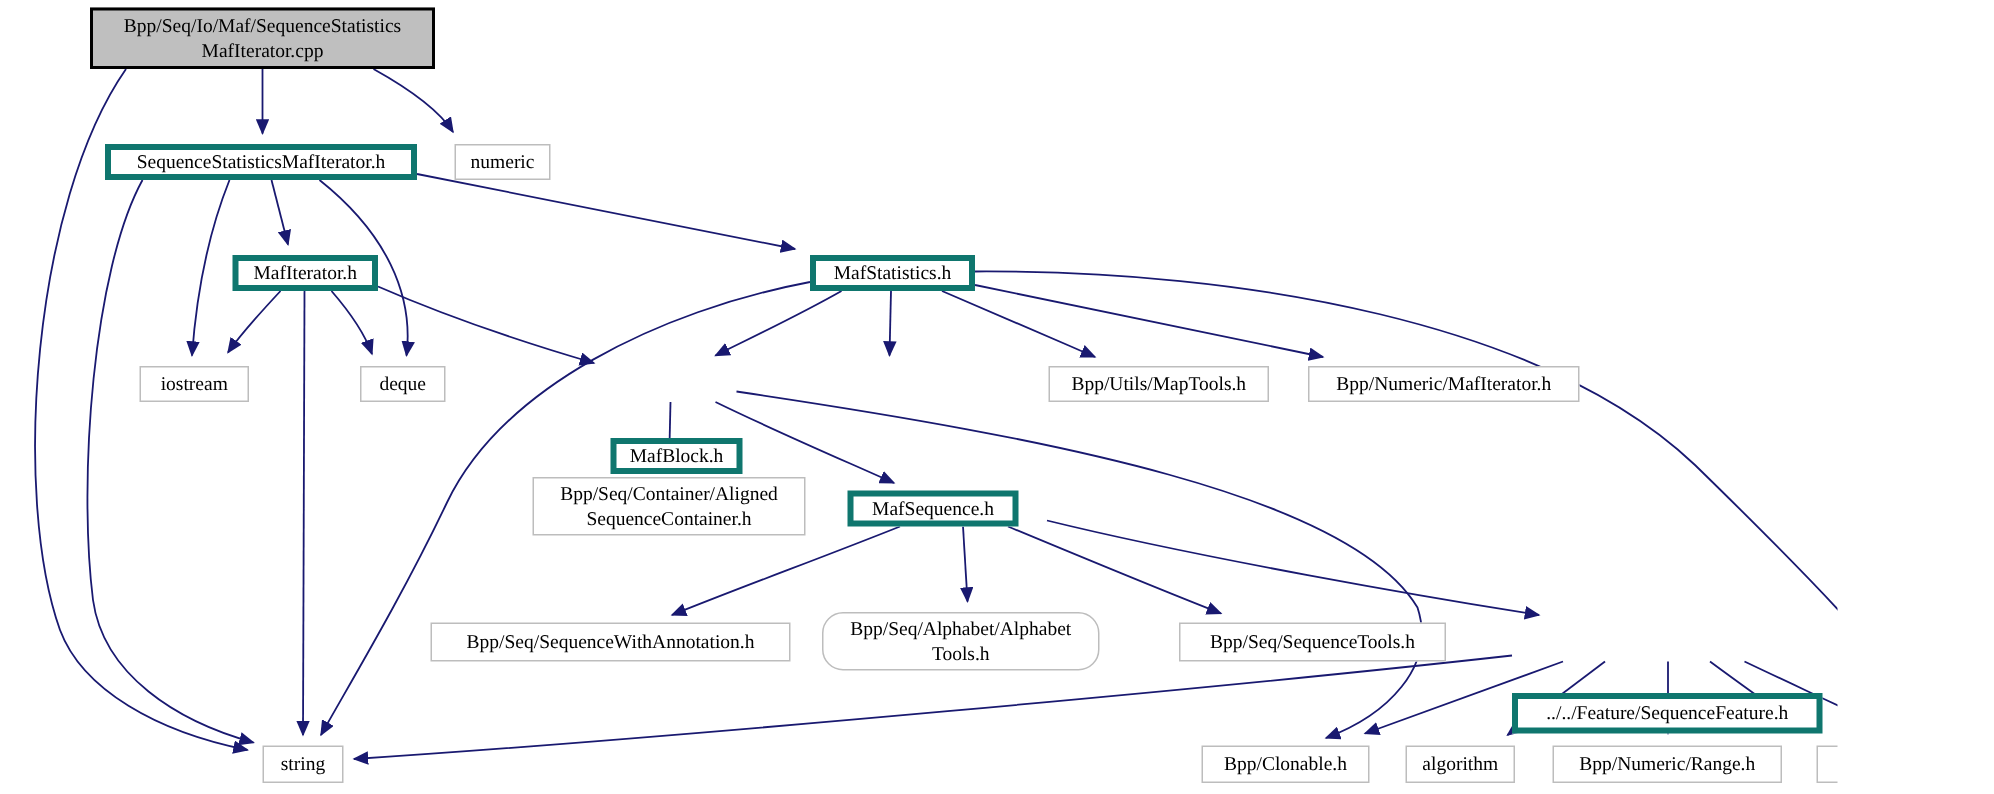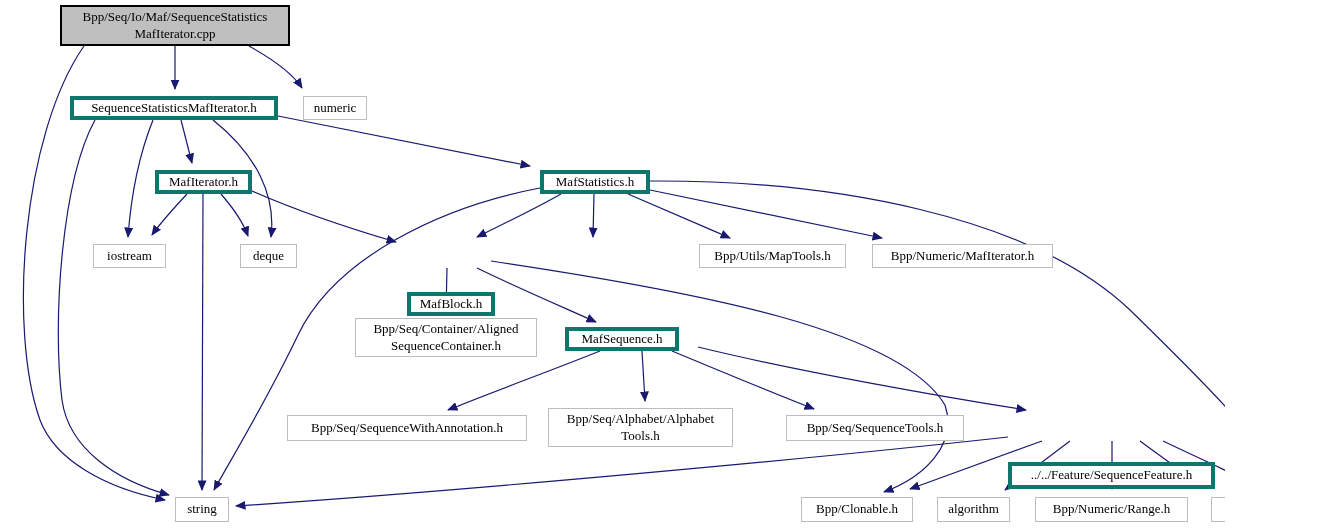--- a/index.html
+++ b/index.html
@@ -71,21 +71,21 @@
   <div class="node project" style="left:540px; top:170px; width:110px; height:24px;">MafStatistics.h</div>
   <div class="node" style="left:93px;  top:244px; width:73px;  height:24px;">iostream</div>
   <div class="node" style="left:240px; top:244px; width:57px;  height:24px;">deque</div>
   <div class="node project" style="left:407px; top:244px; width:88px;  height:24px;margin-top:48px;">MafBlock.h</div>
   <div class="node" style="left:699px; top:244px; width:147px; height:24px;">Bpp/Utils/MapTools.h</div>
   <div class="node" style="left:872px; top:244px; width:181px; height:24px;">Bpp/Numeric/MafIterator.h</div>
   <div class="node" style="left:355px; top:318px; width:182px; height:39px;">Bpp/Seq/Container/Aligned
 SequenceContainer.h</div>
   <div class="node project" style="left:565px; top:327px; width:114px; height:24px;">MafSequence.h</div>
   <div class="node" style="left:287px; top:415px; width:240px; height:26px;">Bpp/Seq/SequenceWithAnnotation.h</div>
-  <div class="node" style="left:548px; top:408px; width:185px; height:39px;">Bpp/Seq/Alphabet/Alphabet
+  <div class="node" style="left:548px; top:408px; width:185px; height:39px;border-radius:14px;">Bpp/Seq/Alphabet/Alphabet
 Tools.h</div>
   <div class="node" style="left:757px; top:415px; width:178px; height:26px;margin-left:29px;">Bpp/Seq/SequenceTools.h</div>
   <div class="node project" style="left:1008px;top:414px; width:207px; height:27px;margin-top:48px;">../../Feature/SequenceFeature.h</div>
   <div class="node" style="left:175px; top:497px; width:54px;  height:25px;">string</div>
   <div class="node" style="left:801px; top:497px; width:112px; height:25px;">Bpp/Clonable.h</div>
   <div class="node" style="left:937px; top:497px; width:73px;  height:25px;">algorithm</div>
   <div class="node" style="left:1035px;top:497px; width:153px; height:25px;">Bpp/Numeric/Range.h</div>
   <div class="node" style="left:1211px;top:497px; width:42px;  height:25px;">set</div>
   <div class="node" style="left:1277px;top:497px; width:45px;  height:25px;padding-left:40px;">map</div>
 

